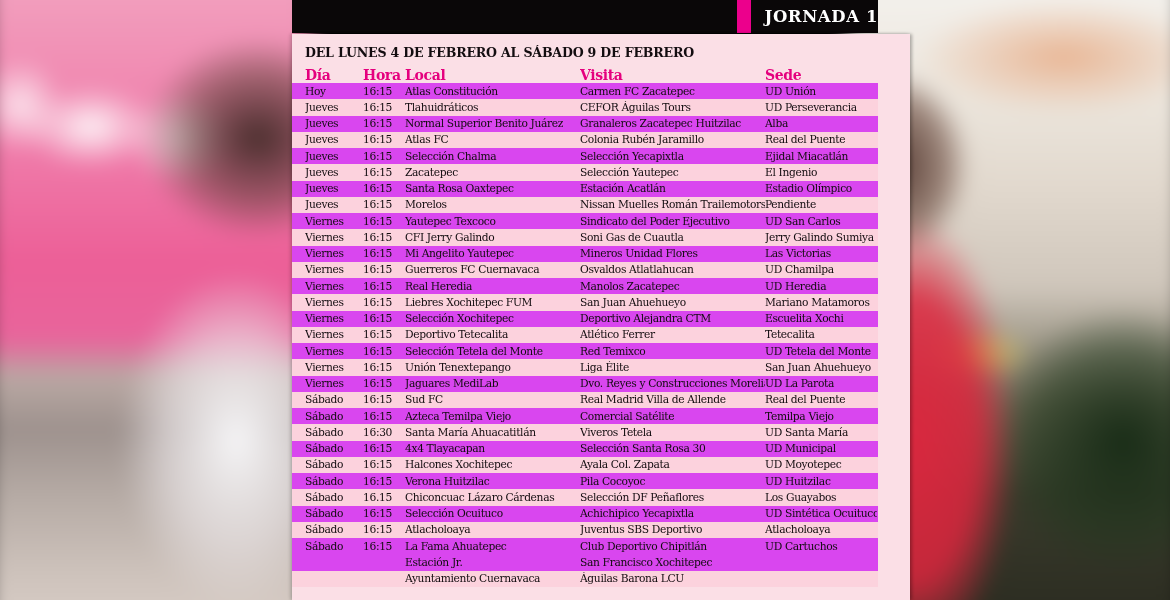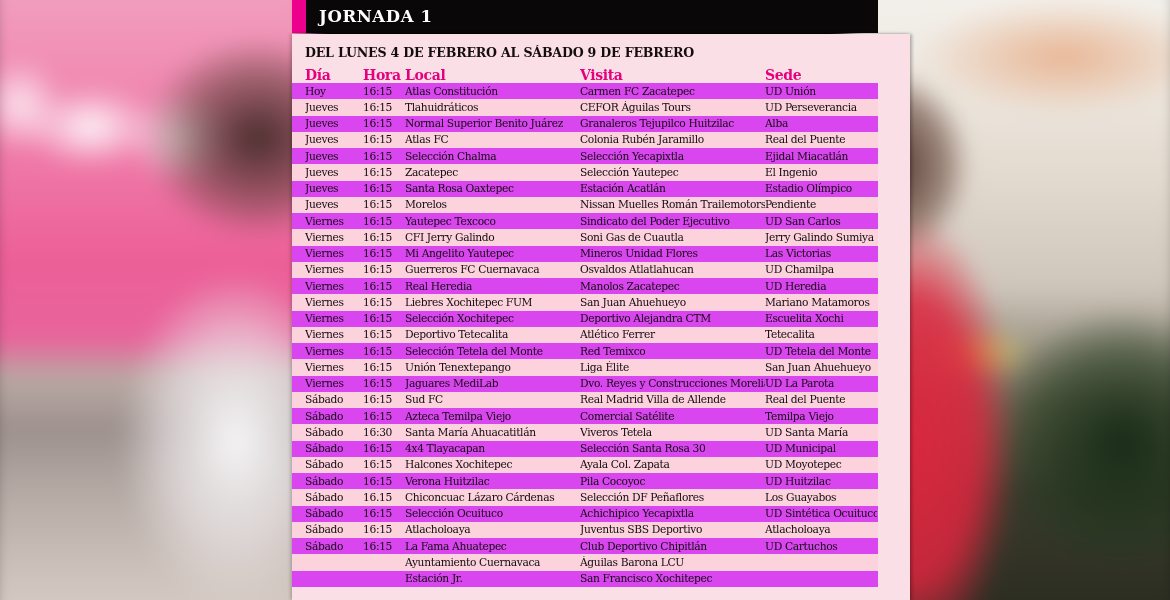--- a/index.html
+++ b/index.html
@@ -82,20 +82,21 @@
   }
 
   .masthead {
     position: absolute;
     left: 0; top: 0;
     width: 586px;
     height: 33px;
     background: #0a0708;
     display: flex;
     align-items: center;
+    justify-content: flex-end;
   }
   .masthead-stripe {
     width: 14px;
     height: 33px;
     background: #ec008c;
     flex: 0 0 auto;
   }
   .masthead-title {
     color: #ffffff;
     font-family: "DejaVu Serif", serif;
@@ -210,21 +211,21 @@
             <div class="cell c-dia">Jueves</div>
             <div class="cell c-hora">16:15</div>
             <div class="cell c-local">Tlahuidráticos</div>
             <div class="cell c-vis">CEFOR Águilas Tours</div>
             <div class="cell c-sede">UD Perseverancia</div>
           </div>
           <div class="row odd">
             <div class="cell c-dia">Jueves</div>
             <div class="cell c-hora">16:15</div>
             <div class="cell c-local">Normal Superior Benito Juárez</div>
-            <div class="cell c-vis">Granaleros Tejupilco Huitzilac</div>
+            <div class="cell c-vis">Granaleros Zacatepec Huitzilac</div>
             <div class="cell c-sede">Alba</div>
           </div>
           <div class="row even">
             <div class="cell c-dia">Jueves</div>
             <div class="cell c-hora">16:15</div>
             <div class="cell c-local">Atlas FC</div>
             <div class="cell c-vis">Colonia Rubén Jaramillo</div>
             <div class="cell c-sede">Real del Puente</div>
           </div>
           <div class="row odd">
@@ -394,32 +395,32 @@
             <div class="cell c-local">Atlacholoaya</div>
             <div class="cell c-vis">Juventus SBS Deportivo</div>
             <div class="cell c-sede">Atlacholoaya</div>
           </div>
           <div class="row odd">
             <div class="cell c-dia">Sábado</div>
             <div class="cell c-hora">16:15</div>
             <div class="cell c-local">La Fama Ahuatepec</div>
             <div class="cell c-vis">Club Deportivo Chipitlán</div>
             <div class="cell c-sede">UD Cartuchos</div>
+          </div>
+          <div class="row odd">
+            <div class="cell c-dia"></div>
+            <div class="cell c-hora"></div>
+            <div class="cell c-local">Estación Jr.</div>
+            <div class="cell c-vis">San Francisco Xochitepec</div>
+            <div class="cell c-sede"></div>
           </div>
           <div class="row even">
             <div class="cell c-dia"></div>
             <div class="cell c-hora"></div>
             <div class="cell c-local">Ayuntamiento Cuernavaca</div>
             <div class="cell c-vis">Águilas Barona LCU</div>
             <div class="cell c-sede"></div>
           </div>
-          <div class="row odd">
-            <div class="cell c-dia"></div>
-            <div class="cell c-hora"></div>
-            <div class="cell c-local">Estación Jr.</div>
-            <div class="cell c-vis">San Francisco Xochitepec</div>
-            <div class="cell c-sede"></div>
-          </div>
         </div>
     </div>
 
   </div>
 </div>
 
 </body></html>

